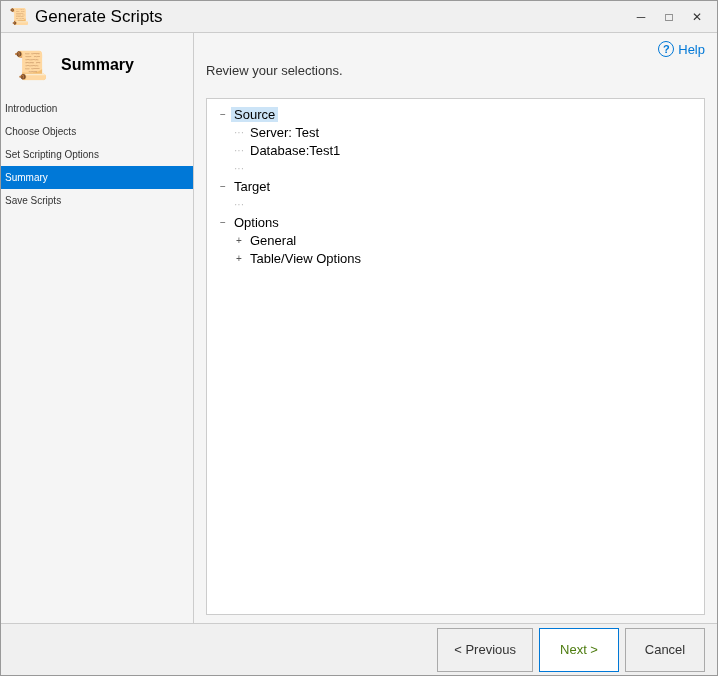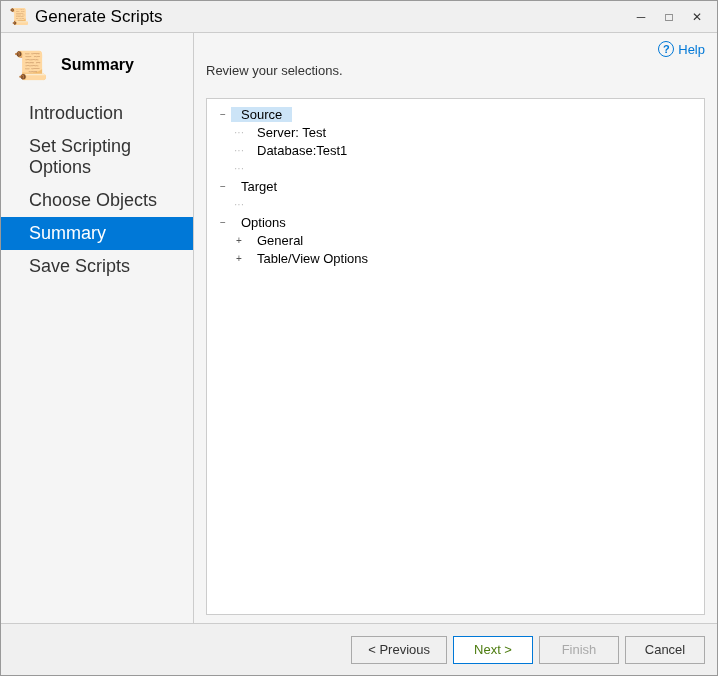--- a/index.html
+++ b/index.html
@@ -94,22 +94,22 @@
       font-size: 16px;
       font-weight: bold;
       color: #000;
     }
     .sidebar-nav {
       display: flex;
       flex-direction: column;
       margin-top: 4px;
     }
     .nav-item {
-      padding: 6px 28px;
-      font-size: 18px;
+      padding: 6px 4px;
+      font-size: 10px;
       color: #333;
       cursor: pointer;
       user-select: none;
     }
     .nav-item.active {
       background: #0078d7;
       color: white;
     }
 
     .main-panel {
@@ -176,41 +176,41 @@
       width: 16px;
       height: 16px;
       font-size: 10px;
       color: #555;
       cursor: pointer;
       flex-shrink: 0;
     }
     .tree-label {
       font-size: 13px;
       color: #000;
-      padding: 0 10px;
+      padding: 0 3px;
     }
     .tree-label.selected {
       background: #cce4f7;
       color: #000;
     }
 
     .footer {
       height: 52px;
       background: #f0f0f0;
       border-top: 1px solid #ccc;
       display: flex;
       align-items: center;
       justify-content: flex-end;
       padding: 0 12px;
       gap: 6px;
       flex-shrink: 0;
     }
     .footer-btn {
       min-width: 80px;
-      height: 28px;
+      height: 44px;
       padding: 0 16px;
       border: 1px solid #aaa;
       background: #f0f0f0;
       font-size: 13px;
       cursor: pointer;
       color: #333;
     }
     .footer-btn:disabled { color: #aaa; cursor: default; }
     .footer-btn.primary {
       border: 1.5px solid #0078d7;
@@ -235,22 +235,22 @@
 
   <div class="content-area">
 
     <div class="sidebar">
       <div class="sidebar-header">
         <div class="sidebar-icon">📜</div>
         <div class="sidebar-title">Summary</div>
       </div>
       <div class="sidebar-nav">
         <div class="nav-item">Introduction</div>
+        <div class="nav-item">Choose Objects</div>
         <div class="nav-item">Set Scripting Options</div>
-        <div class="nav-item">Choose Objects</div>
         <div class="nav-item active">Summary</div>
         <div class="nav-item">Save Scripts</div>
       </div>
     </div>
 
     <div class="main-panel">
       <div class="main-header">
         <a class="help-link">
           <span class="help-icon">?</span>
           <span>Help</span>
@@ -312,16 +312,15 @@
           <span class="tree-expander">+</span>
           <span class="tree-label">Table/View Options</span>
         </div>
       </div>
     </div>
   </div>
 
   <div class="footer">
     <button class="footer-btn">&lt; Previous</button>
     <button class="footer-btn primary">Next &gt;</button>
-    <button class="footer-btn" disabled="">Finish</button>
     <button class="footer-btn">Cancel</button>
   </div>
 </div>
 
 </body></html>

